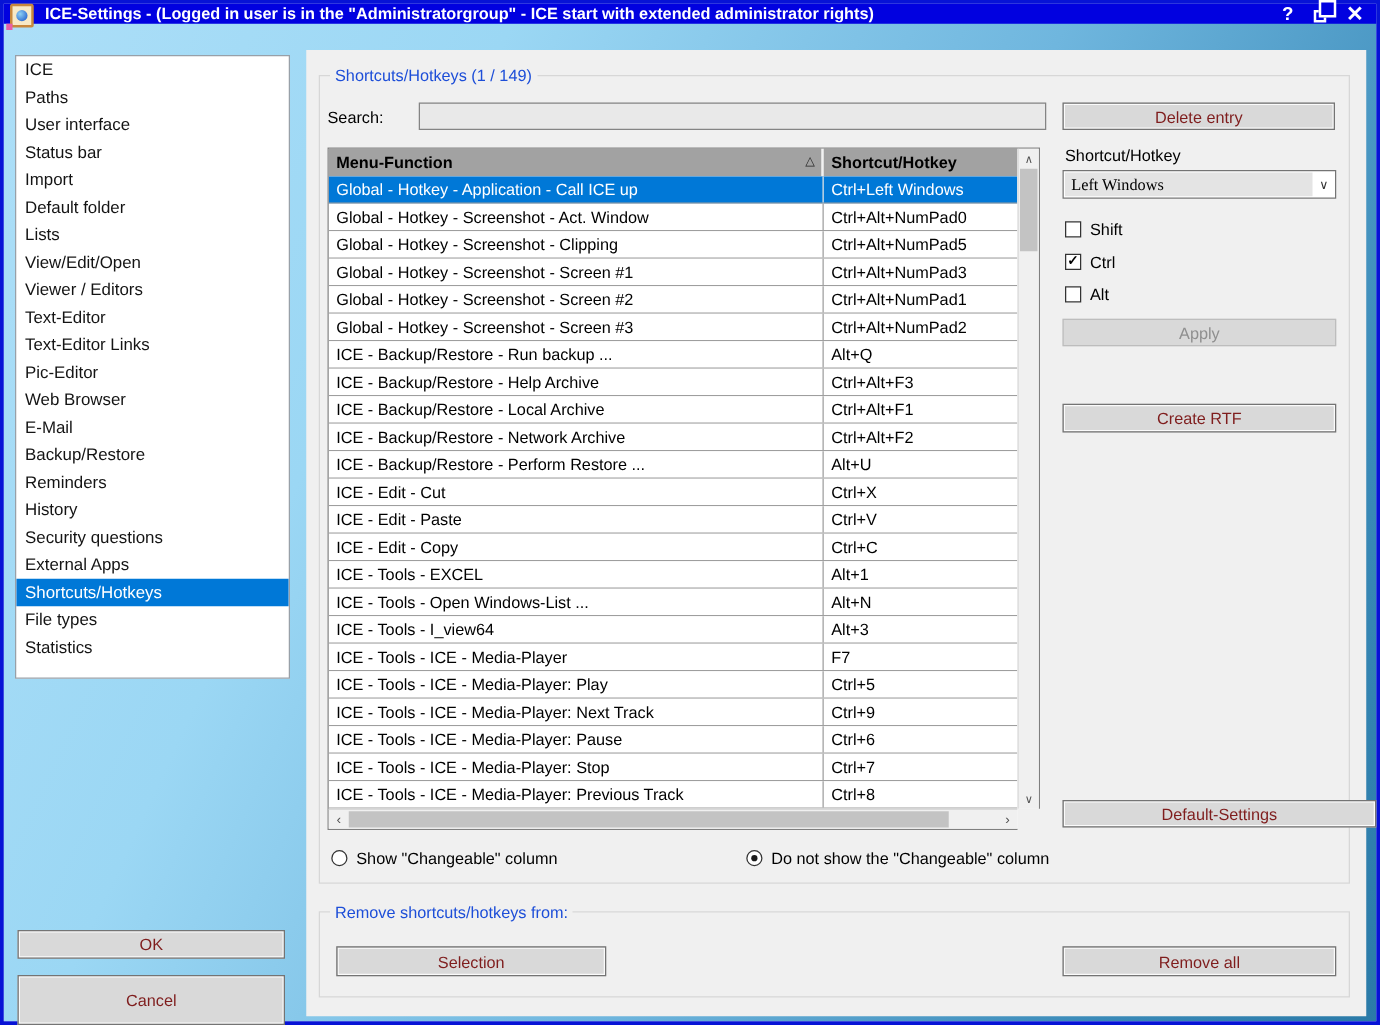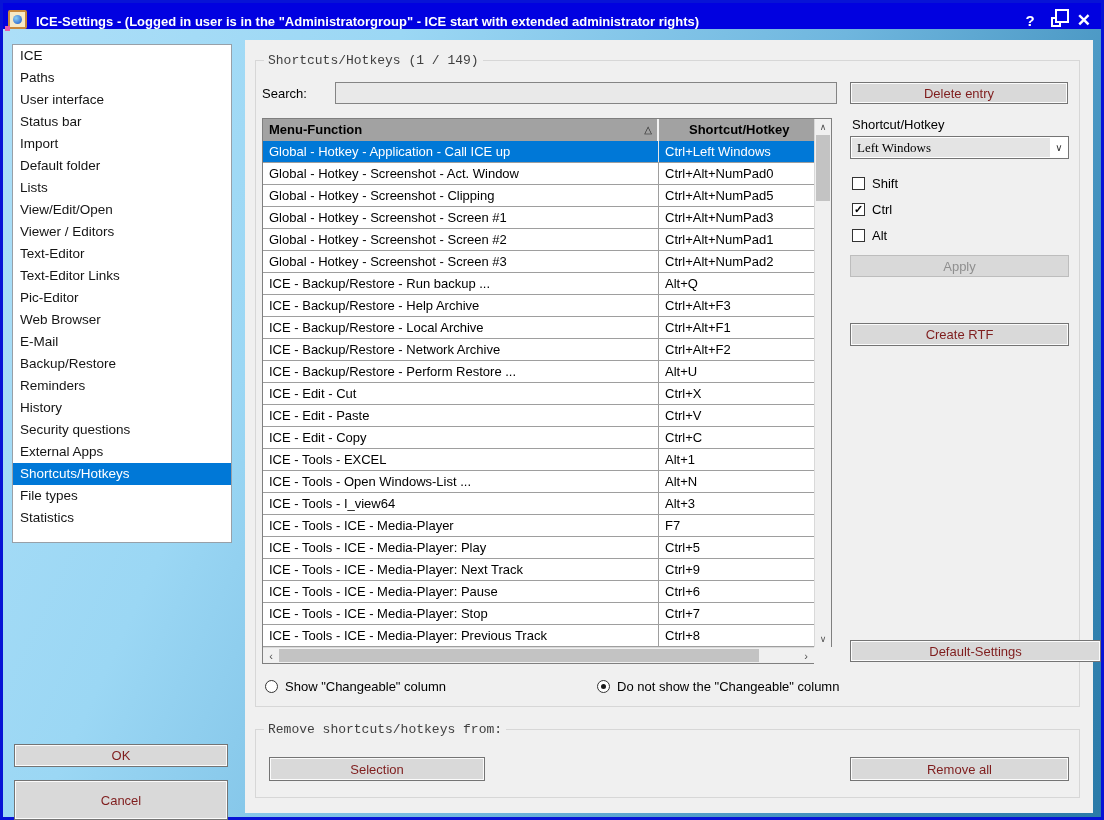--- a/index.html
+++ b/index.html
@@ -3,22 +3,22 @@
 <meta charset="utf-8">
 <style>
   * { margin:0; padding:0; box-sizing:border-box; }
   html,body { width:1104px; height:820px; }
   body { font-family:"Liberation Sans", sans-serif; font-size:13px; color:#000; position:relative; overflow:hidden; }
 
   .window { position:absolute; inset:0; border:3px solid #0713d6;
     background:linear-gradient(115deg,#addff8 0%,#9bd7f4 28%,#6fb6de 58%,#3a8ab8 85%,#2a7aa8 100%); }
 
   
-  .titlebar { position:absolute; left:0; top:0; right:0; height:26px; background:#0101e0;
-    display:flex; align-items:flex-end; padding:0 10px 0 5px; }
+  .titlebar { position:absolute; left:0; top:0; right:0; height:16px; background:#0101e0;
+    display:flex; align-items:flex-start; padding:0 10px 0 5px; }
   .app-icon { width:19px; height:19px; margin-right:9px; position:relative; flex:0 0 auto;
     background:#f7e9c6; border:2px solid #c8883c; border-radius:2px; }
   .app-icon::before { content:''; position:absolute; left:3px; top:3px; width:9px; height:9px;
     border-radius:50%; background:radial-gradient(circle at 35% 35%, #8ed0f4, #1350c8); }
   .app-icon::after { content:''; position:absolute; left:-5px; bottom:-4px; width:5px; height:5px; background:#e85da8; }
   .title-text { color:#fff; font-weight:bold; font-size:13px; white-space:nowrap; overflow:hidden; }
   .tb-buttons { margin-left:auto; display:flex; align-items:center; gap:16px; color:#fff; }
   .tb-btn { font-size:15px; font-weight:bold; line-height:1; display:flex; align-items:center; justify-content:center; }
   .restore-glyph { width:10px; height:10px; border:2px solid #fff; position:relative; margin-top:3px; }
   .restore-glyph::before { content:''; position:absolute; left:2px; bottom:2px; width:10px; height:10px;
@@ -39,35 +39,35 @@
   .btn.disabled { color:#8f8f8f; border-color:#bdbdbd; box-shadow:none; }
 
   .ok-btn { left:11px; top:741px; width:214px; height:23px; }
   .cancel-btn { left:11px; top:777px; width:214px; height:40px; }
 
   
   .panel { position:absolute; left:242px; top:37px; width:848px; height:773px; background:#f0f0f0; }
 
   .group { position:absolute; border:1px solid #d7d7d7; }
   .group-label { position:absolute; top:-8px; left:8px; background:#f0f0f0; padding:0 4px;
-    font-size:13px; color:#404040; white-space:nowrap;font-family:Liberation Mono, monospace; }
+    font-size:13px; color:#1d4ed8; white-space:nowrap; }
   .group1 { left:10px; top:20px; width:825px; height:647px; }
   .group2 { left:10px; top:689px; width:825px; height:69px; }
 
   .search-label { position:absolute; left:17px; top:46px; }
   .search-input { position:absolute; left:90px; top:42px; width:502px; height:22px;
     background:#e9e9e9; border:1px solid #848484; font:13px "Liberation Sans",sans-serif; padding:0 5px; }
 
   .delete-btn { left:605px; top:42px; width:218px; height:22px; }
 
   
   .table { position:absolute; left:17px; top:78px; width:570px; height:546px;
     border:1px solid #7f7f7f; background:#fff; }
   .thead { position:absolute; left:0; top:0; width:551px; height:22px; display:flex;
-    background:#a2a2a2; font-weight:bold;gap:24px; }
+    background:#a2a2a2; font-weight:bold; }
   .th { line-height:22px; padding-left:6px; white-space:nowrap; display:flex; align-items:center; }
   .th-fn { width:396px; border-right:2px solid #f2f2f2; }
   .th-hk { flex:1; }
   .sort-icon { margin-left:auto; margin-right:5px; font-size:10px; color:#222; font-weight:normal; }
   .tbody { position:absolute; left:0; top:22px; width:551px; height:506px; overflow:hidden; }
   .trow { height:22px; display:flex; border-bottom:1px solid #9e9e9e; background:#fff; }
   .cell-fn { width:396px; line-height:21px; padding-left:6px; border-right:1px solid #9e9e9e;
     white-space:nowrap; overflow:hidden; }
   .cell-hk { flex:1; line-height:21px; padding-left:6px; white-space:nowrap; overflow:hidden; }
   .trow.selected { background:#0078d7; color:#fff; }

